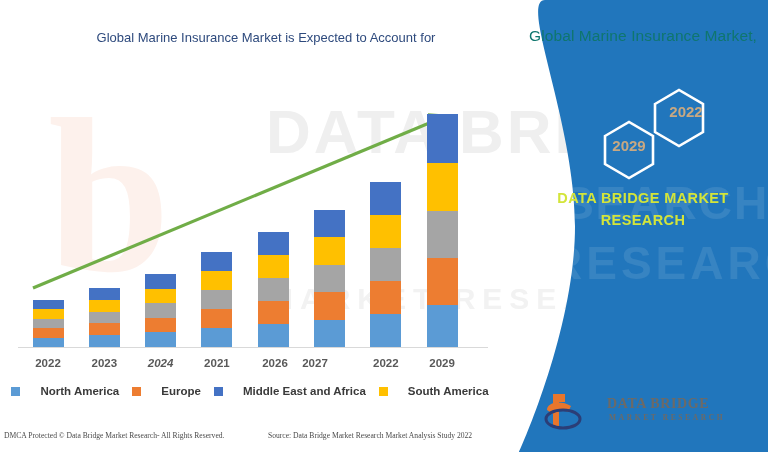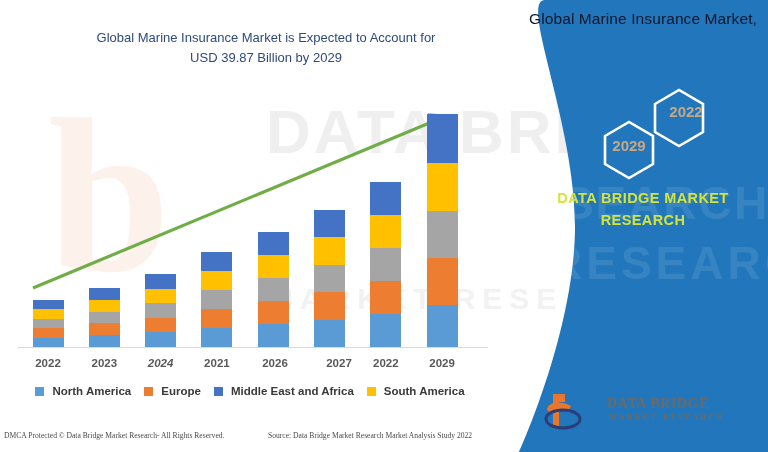--- a/index.html
+++ b/index.html
@@ -12,23 +12,23 @@
   }
   #stage{position:absolute;left:0;top:0;width:768px;height:452px;overflow:hidden;background:#fff;}
 
   
   .right-panel{
     position:absolute;left:505px;top:0;width:263px;height:452px;
     overflow:hidden;
   }
   .right-panel .panelbg{position:absolute;left:0;top:0;width:263px;height:452px;}
   .panel-title{
-    position:absolute;left:18px;top:8px;width:240px;
+    position:absolute;left:18px;top:25px;width:240px;
     text-align:center;
-    color:#0f172a;
+    color:#0f766e;
     font-size:15.5px;
     line-height:1.45;
     letter-spacing:.1px;
   }
   .brand-line{
     position:absolute;left:14px;width:248px;text-align:center;
     color:#d3e53a;font-size:14.5px;font-weight:bold;letter-spacing:.4px;
   }
   .brand-1{top:190px;}
   .brand-2{top:212px;}
@@ -97,21 +97,21 @@
   .xlabel{
     position:absolute;top:357px;width:56px;text-align:center;
     color:#595959;font-size:11.5px;font-weight:bold;
   }
 
   
   .legend{
     position:absolute;left:0;top:385px;width:500px;
     display:flex;justify-content:center;align-items:center;gap:13px;
   }
-  .legend-item{display:flex;align-items:center;gap:8px;}
+  .legend-item{display:flex;align-items:center;gap:20px;}
   .legend-swatch{width:9px;height:9px;display:inline-block;}
   .legend-text{color:#3a3a3a;font-size:11.5px;font-weight:bold;}
 
   
   .footer-left{
     position:absolute;left:4px;top:431px;color:#4a4a4a;
     font-size:7.6px;font-family:"Liberation Serif", serif;white-space:nowrap;
   }
   .footer-right{
     position:absolute;left:268px;top:431px;color:#4a4a4a;
@@ -122,21 +122,20 @@
 <body>
 
 <div id="stage">
 
   <div class="watermark-b">b</div>
   <div class="watermark-big">DATA BRIDGE</div>
   <div class="watermark-big2">MARKET RESEARCH</div>
 
   <div class="chart-title">
     <span>Global Marine Insurance Market is Expected to Account for</span><br>
-    <span>USD 39.87 Billion by 2029</span>
   </div>
 
   <div class="plot">
     <svg width="505" height="452" style="position:absolute;left:0;top:0;">
       <defs>
         <marker id="ah" markerWidth="6" markerHeight="6" refX="2.2" refY="3" orient="auto">
           <path d="M0,0 L6,3 L0,6 z" fill="#70AD47"></path>
         </marker>
       </defs>
       <line id="arrow-line" x1="33" y1="288" x2="437.6917126400037" y2="119.46010999011955" stroke="#70AD47" stroke-width="3.2" marker-end="url(#ah)"></line>
@@ -200,21 +199,21 @@
           <div class="seg" style="background: rgb(255, 192, 0); height: 48px; top: 49px;"></div>
           <div class="seg" style="background: rgb(68, 114, 196); height: 49px; top: 0px;"></div>
         </div>
       </div>
     <div id="xlabels">
         <div class="xlabel" style="left: 20px;">2022</div>
         <div class="xlabel" style="left: 76.3px;">2023</div>
         <div class="xlabel" style="left: 132.6px; font-style: italic;">2024</div>
         <div class="xlabel" style="left: 188.9px;">2021</div>
         <div class="xlabel" style="left: 247px;">2026</div>
-        <div class="xlabel" style="left: 311px;">2027</div>
+        <div class="xlabel" style="left: 287px;">2027</div>
         <div class="xlabel" style="left: 357.8px;">2022</div>
         <div class="xlabel" style="left: 414.1px;">2029</div>
       </div>
   </div>
 
   <div class="legend" id="legend">
       <div class="legend-item">
         <span class="legend-swatch" style="background: rgb(91, 155, 213);"></span>
         <span class="legend-text">North America</span>
       </div>

